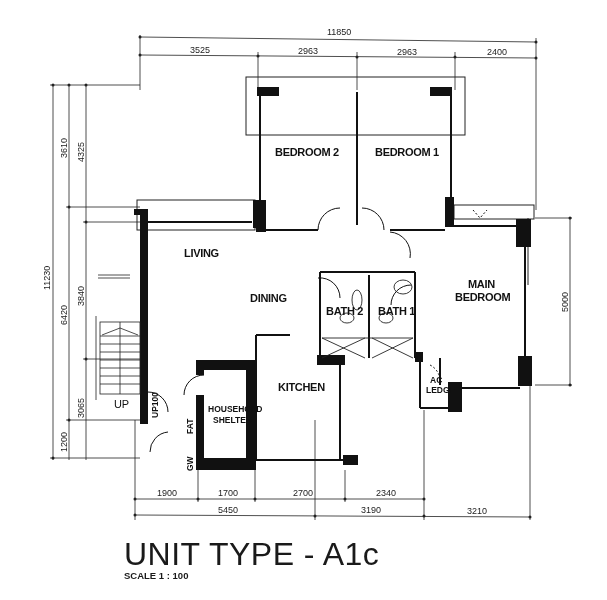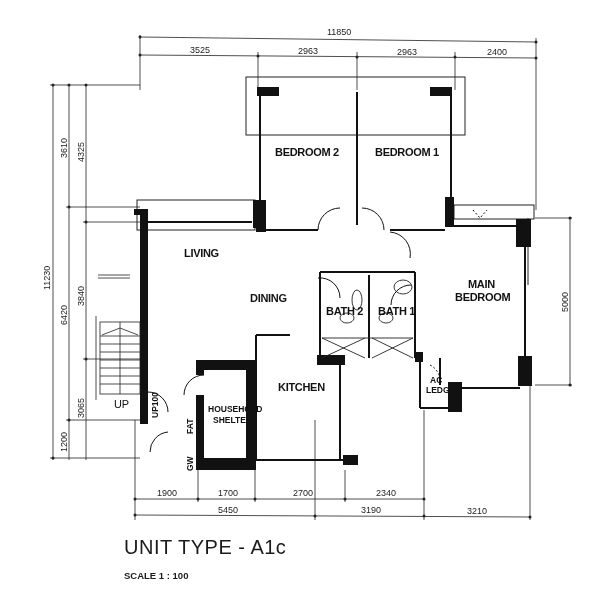--- a/index.html
+++ b/index.html
@@ -1,21 +1,21 @@
 <!DOCTYPE html>
 <html><head>
 <meta charset="utf-8">
 <style>
   html,body{margin:0;padding:0;background:#ffffff;}
   body{width:607px;height:600px;position:relative;overflow:hidden;font-family:"Liberation Sans",sans-serif;color:#111;}
   svg{position:absolute;left:0;top:0;}
   .dim{font-family:"Liberation Sans Narrow","Liberation Sans",sans-serif;font-size:9px;fill:#222;}
   .room{font-family:"Liberation Sans",sans-serif;font-size:11px;fill:#111;font-weight:bold;letter-spacing:-0.3px;}
   .small{font-family:"Liberation Sans",sans-serif;font-size:8.5px;fill:#111;font-weight:bold;}
-  .title{position:absolute;left:124px;top:536px;font-size:20px;letter-spacing:0.5px;color:#1a1a1a;font-family:"Liberation Sans",sans-serif;}
+  .title{position:absolute;left:124px;top:536px;font-size:32px;letter-spacing:0.5px;color:#1a1a1a;font-family:"Liberation Sans",sans-serif;}
   .scale{position:absolute;left:124px;top:570px;font-size:9.5px;font-weight:bold;color:#1a1a1a;font-family:"Liberation Sans",sans-serif;}
 </style>
 </head>
 <body>
 
 <svg width="607" height="600" viewBox="0 0 607 600">
   <g stroke="#222" stroke-width="0.8" fill="none">
 
     <line x1="140" y1="37" x2="536" y2="42"></line>
     <line x1="140" y1="55" x2="536" y2="58"></line>

